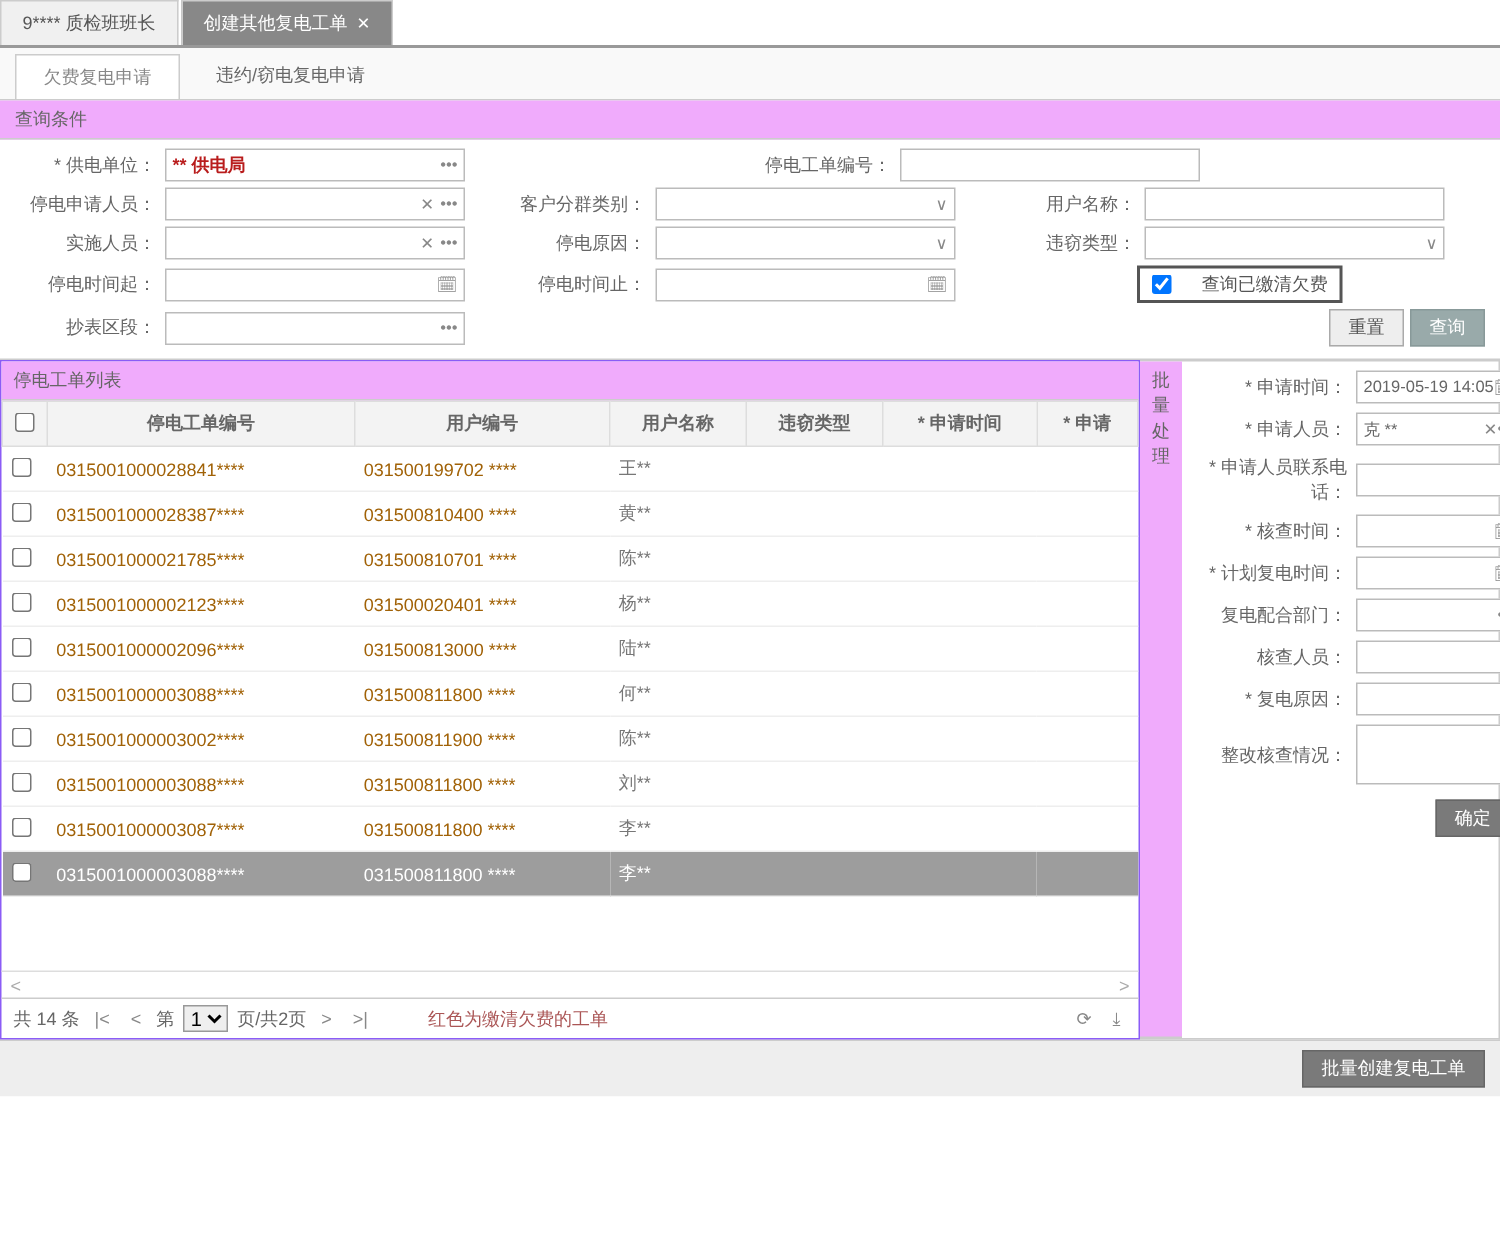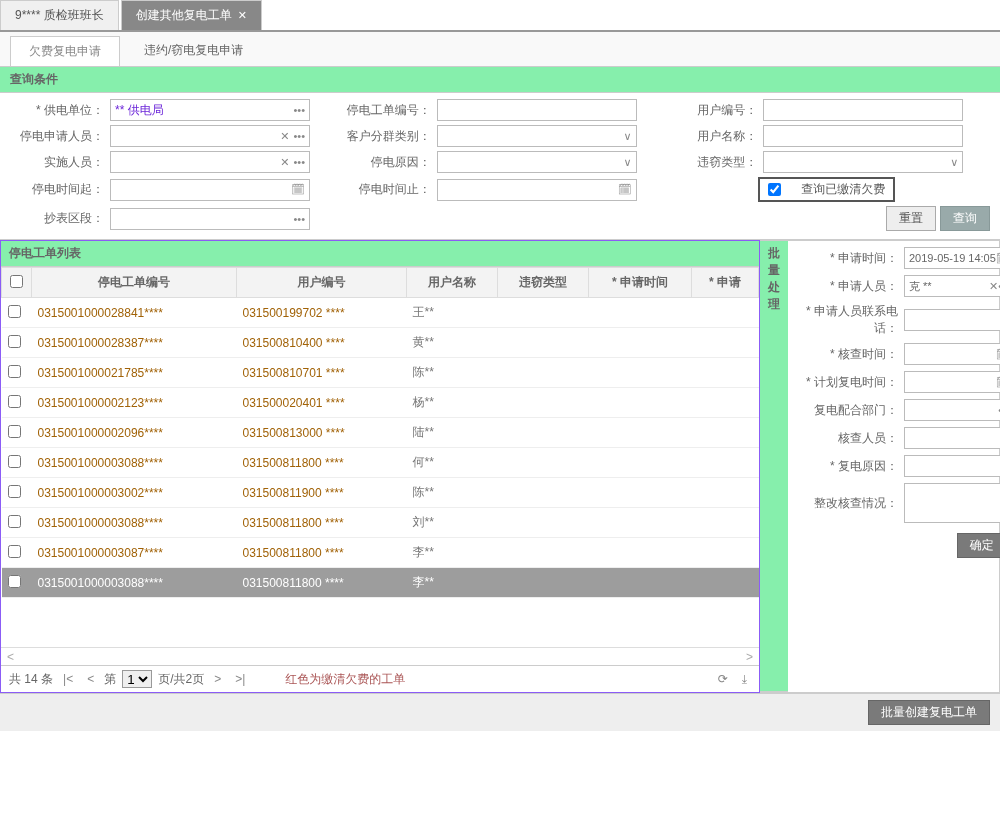--- a/index.html
+++ b/index.html
@@ -4,27 +4,27 @@
 <style>
 * { box-sizing: border-box; margin: 0; padding: 0; }
 body { font-family: "Microsoft YaHei", Arial, sans-serif; font-size: 12px; color: #555; background: #fff; width: 1000px; }
 .top-tabs { display: flex; border-bottom: 2px solid #999; }
 .top-tab { padding: 6px 14px; background: #f0f0f0; border: 1px solid #ccc; border-bottom: none; margin-right: 2px; display: flex; align-items: center; gap: 6px; cursor: pointer; }
 .top-tab.active { background: #888; color: #fff; }
 .top-tab .close-x { font-size: 11px; }
 .sub-tabs { display: flex; padding: 4px 10px 0 10px; border-bottom: 1px solid #ccc; background: #f9f9f9; }
 .sub-tab { padding: 6px 18px; background: #fff; border: 1px solid #ccc; border-bottom: none; margin-right: 6px; cursor: pointer; color:#888; }
 .sub-tab.inactive { background: transparent; border: none; color:#666; }
-.section-title { background: #86efac; padding: 4px 10px; font-weight: bold; color: #666; border-bottom: 1px solid #ccc; }
+.section-title { background: #f0abfc; padding: 4px 10px; font-weight: normal; color: #666; border-bottom: 1px solid #ccc; }
 .search-area { padding: 6px 10px 4px 10px; }
 .search-row { display: flex; margin-bottom: 4px; }
 .search-col { flex: 1; display: flex; align-items: center; }
 .search-label { width: 100px; text-align: right; padding-right: 6px; color: #666; }
 .search-input { flex: 1; max-width: 200px; height: 22px; border: 1px solid #bbb; padding: 0 4px; background: #fff; position: relative; display: flex; align-items: center; justify-content: space-between; }
-.search-input .val { flex:1; color:#6d28d9; }
+.search-input .val { flex:1; color:#b91c1c;font-weight:bold; }
 .search-input .ico { color:#888; font-size:11px; padding-left:4px; }
 .check-box-wrap { border:2px solid #555; padding:2px 8px; display:inline-flex; align-items:center; gap:20px; }
 .btn { display: inline-block; padding: 3px 12px; border: 1px solid #aaa; background: #eee; margin-left: 4px; cursor: pointer; }
 .btn.primary { background: #9aa; color: #fff; border-color:#899; }
 .btn.dark { background: #7a7a7a; color: #fff; border-color:#666; }
 .main-split { display: flex; border-top:1px solid #ccc; }
 .table-panel { flex: 1; border: 1px solid #8b5cf6; display:flex; flex-direction:column; }
 .table-panel .section-title { padding:4px 8px; }
 .tbl { width: 100%; border-collapse: collapse; }
 .tbl th { background: #f3f3f3; border: 1px solid #ddd; padding: 6px 6px; color:#666; font-weight:bold; }
@@ -77,26 +77,20 @@
           <span class="val">** 供电局</span>
           <span class="ico">•••</span>
         </div>
     </div>
     <div class="search-col">
       <div class="search-label">停电工单编号：</div>
       <div class="search-input">
           <span class="val"></span>
         </div>
     </div>
-    <div class="search-col">
-      <div class="search-label">用户编号：</div>
-      <div class="search-input">
-          <span class="val"></span>
-        </div>
-    </div>
   </div>
   <div class="search-row">
     <div class="search-col">
       <div class="search-label">停电申请人员：</div>
       <div class="search-input">
           <span class="val"></span>
           <span class="ico">✕</span>
           <span class="ico">•••</span>
         </div>
     </div>

